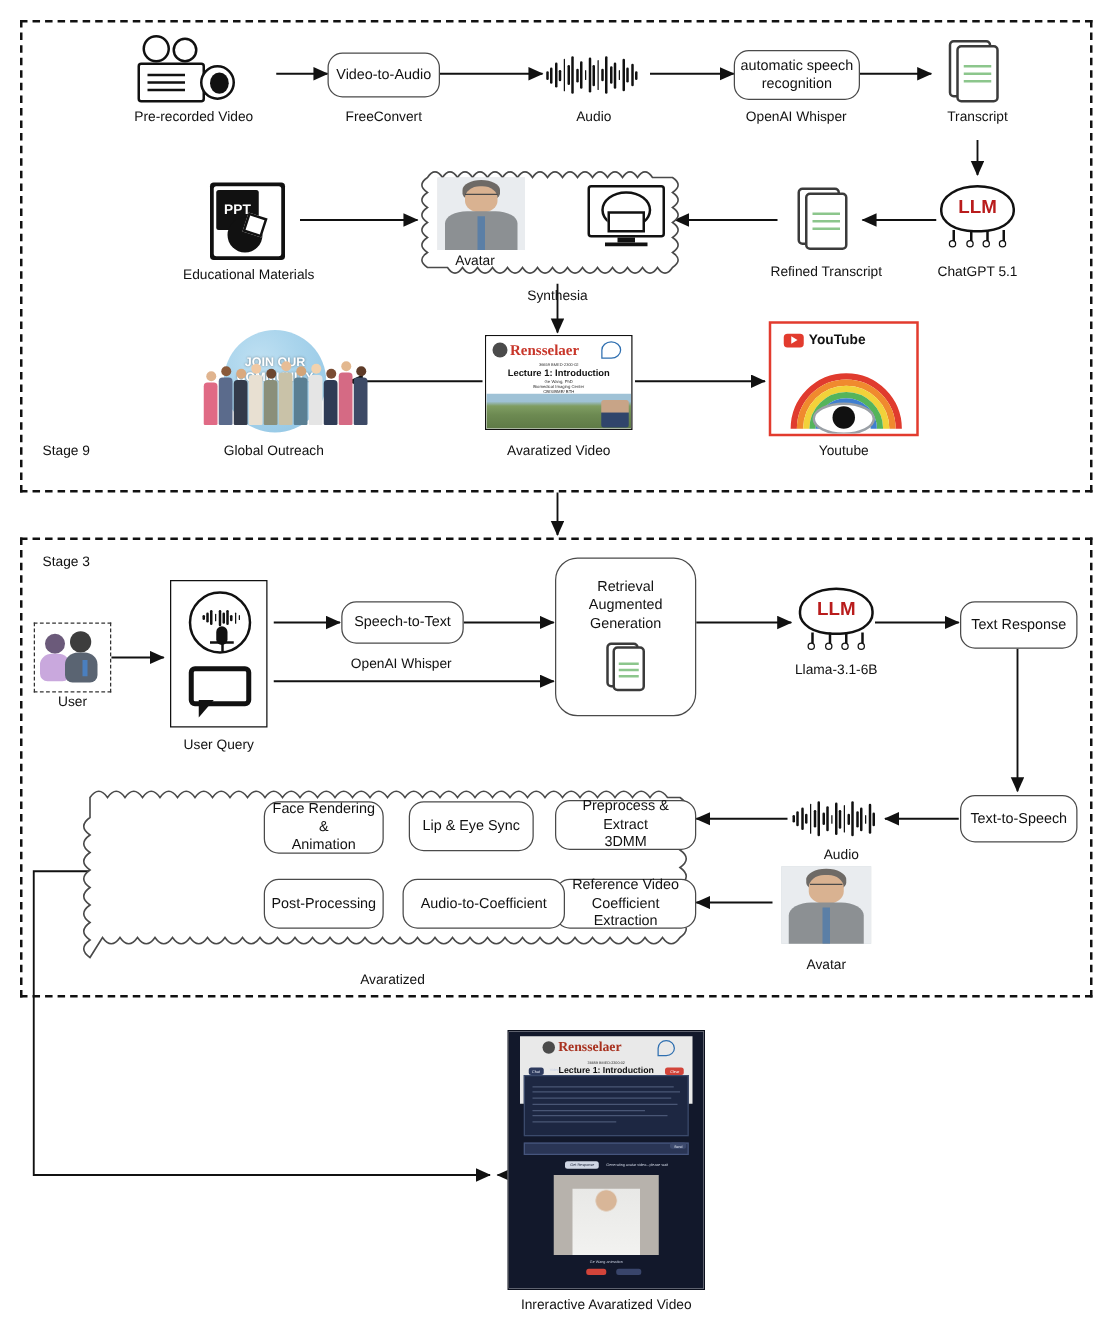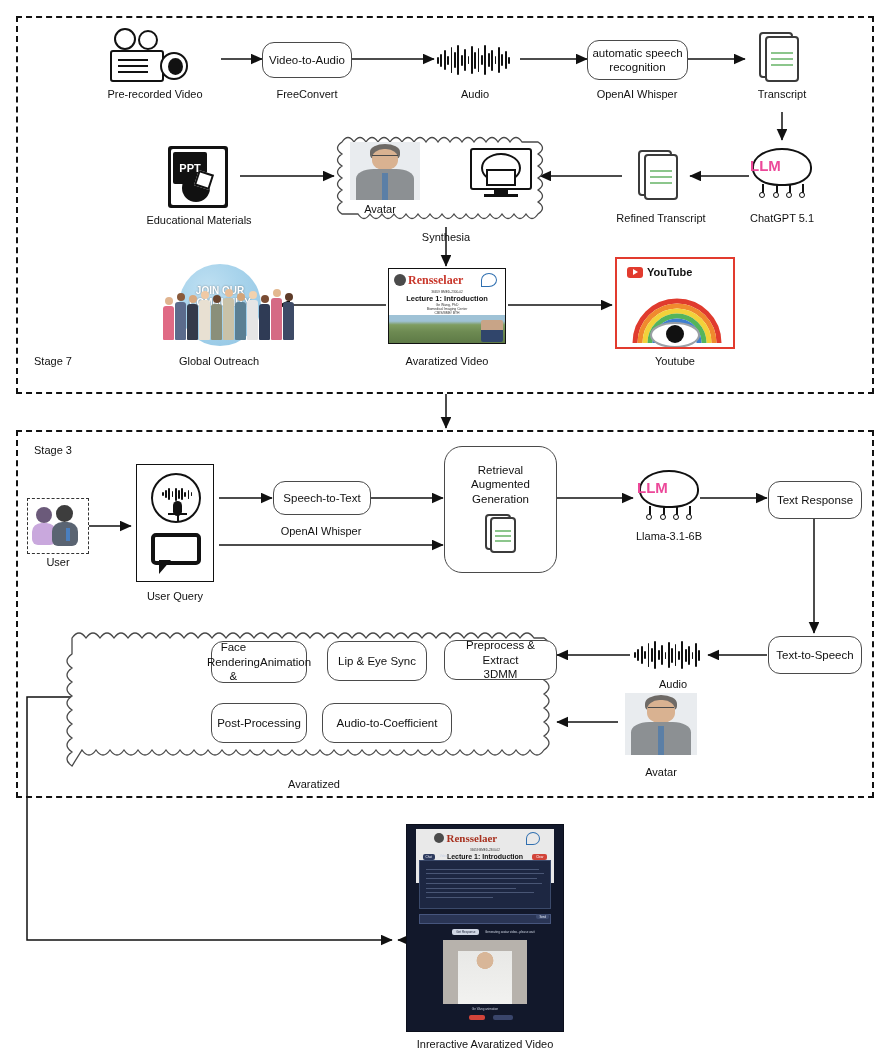--- a/index.html
+++ b/index.html
@@ -135,21 +135,21 @@
   .miccircle { position:absolute; border:2.5px solid #111; border-radius:50%; }
   .micbody { position:absolute; background:#111; border-radius:5px; }
   .micstand { position:absolute; background:#111; }
   .bubble { position:absolute; border:4px solid #111; border-radius:5px; background:#fff; }
   .bubble:after { content:""; position:absolute; left:4px; bottom:-13px; width:0; height:0;
     border-left:0 solid transparent; border-right:12px solid transparent; border-top:14px solid #111; }
 
   
   .brain { position:absolute; }
   .brain .blob { position:absolute; border:2.5px solid #111; border-radius:50% 50% 45% 45%; background:#fff; }
-  .brain .llm { position:absolute; width:100%; text-align:left; font-weight:bold; color:#ec4899; }
+  .brain .llm { position:absolute; width:100%; text-align:center; font-weight:bold; color:#b91c1c; }
   .brain .leg { position:absolute; width:1.6px; background:#111; }
   .brain .dot { position:absolute; width:6px; height:6px; border:1.6px solid #111; border-radius:50%; background:#fff; }
 
   
   .monitor { position:absolute; }
   .monitor .scr { position:absolute; inset:0; border:2.5px solid #111; border-radius:3px; }
   .monitor .globe2 { position:absolute; left:18%; top:10%; width:64%; height:58%; border:2.5px solid #111; border-radius:50%; }
   .monitor .film { position:absolute; left:26%; top:40%; width:48%; height:34%; border:2.5px solid #111; background:#fff; }
   .monitor .stand { position:absolute; background:#111; }
 
@@ -233,21 +233,21 @@
 
       <path d="M212,714 L176,692"></path>
 
       <path d="M400,940 L398,940"></path>
     </g>
 
     <path d="M75,697 L27,697 L27,940 L392,940" stroke="#111" stroke-width="1.5" fill="none" marker-end="url(#ah)"></path>
   </svg>
 
   <div class="stage-frame" style="left:16px; top:16px; width:858px; height:378px;"></div>
-  <div class="stage-label" style="left:34px; top:355px;">Stage 7</div>
+  <div class="stage-label" style="left:34px; top:355px;">Stage 9</div>
 
   <div class="vcam" style="left:108px; top:28px; width:86px; height:58px;">
     <div class="reel" style="left:6px; top:0px; width:22px; height:22px;"></div>
     <div class="reel" style="left:30px; top:2px; width:20px; height:20px;"></div>
     <div class="body" style="left:2px; top:22px; width:54px; height:32px;"></div>
     <div class="ln" style="left:10px; top:31px; width:30px;"></div>
     <div class="ln" style="left:10px; top:37px; width:30px;"></div>
     <div class="ln" style="left:10px; top:43px; width:30px;"></div>
     <div class="lens" style="left:52px; top:24px; width:28px; height:28px;"></div>
     <div class="pupil" style="left:60px; top:30px; width:15px; height:17px;"></div>
@@ -576,30 +576,34 @@
              L14,144
              q-10,-7 0,-14 q-10,-7 0,-14 q-10,-7 0,-14 q-10,-7 0,-14 q-10,-7 0,-14 q-10,-7 0,-14 q-10,-7 0,-14 q-10,-7 0,-14 Z" fill="#fff" stroke="#4a4a4a" stroke-width="1.3"></path>
   </svg>
   <div class="cap" style="left:314px; top:778px;">Avaratized</div>
 
   <div class="pbox" style="left:444px; top:640px; width:113px; height:40px; flex-direction:column;">
     <span>Preprocess &amp; Extract</span>
     <span>3DMM</span>
   </div>
 
+  <div class="pbox" style="left:444px; top:703px; width:113px; height:40px; flex-direction:column;">
+    <span>Reference Video</span>
+    <span>Coefficient Extraction</span>
+  </div>
 
   <div class="pbox" style="left:322px; top:703px; width:130px; height:40px;">
     <span>Audio-to-Coefficient</span>
   </div>
 
   <div class="pbox" style="left:327px; top:641px; width:100px; height:40px;">
     <span>Lip &amp; Eye Sync</span>
   </div>
 
-  <div class="pbox" style="left:211px; top:641px; width:96px; height:42px; flex-direction:row;">
+  <div class="pbox" style="left:211px; top:641px; width:96px; height:42px; flex-direction:column;">
     <span>Face Rendering &amp;</span>
     <span>Animation</span>
   </div>
 
   <div class="pbox" style="left:211px; top:703px; width:96px; height:40px;">
     <span>Post-Processing</span>
   </div>
 
 
   <div class="img-frame" style="left:406px; top:824px; width:158px; height:208px; border:1px solid #0b0f1c;">

